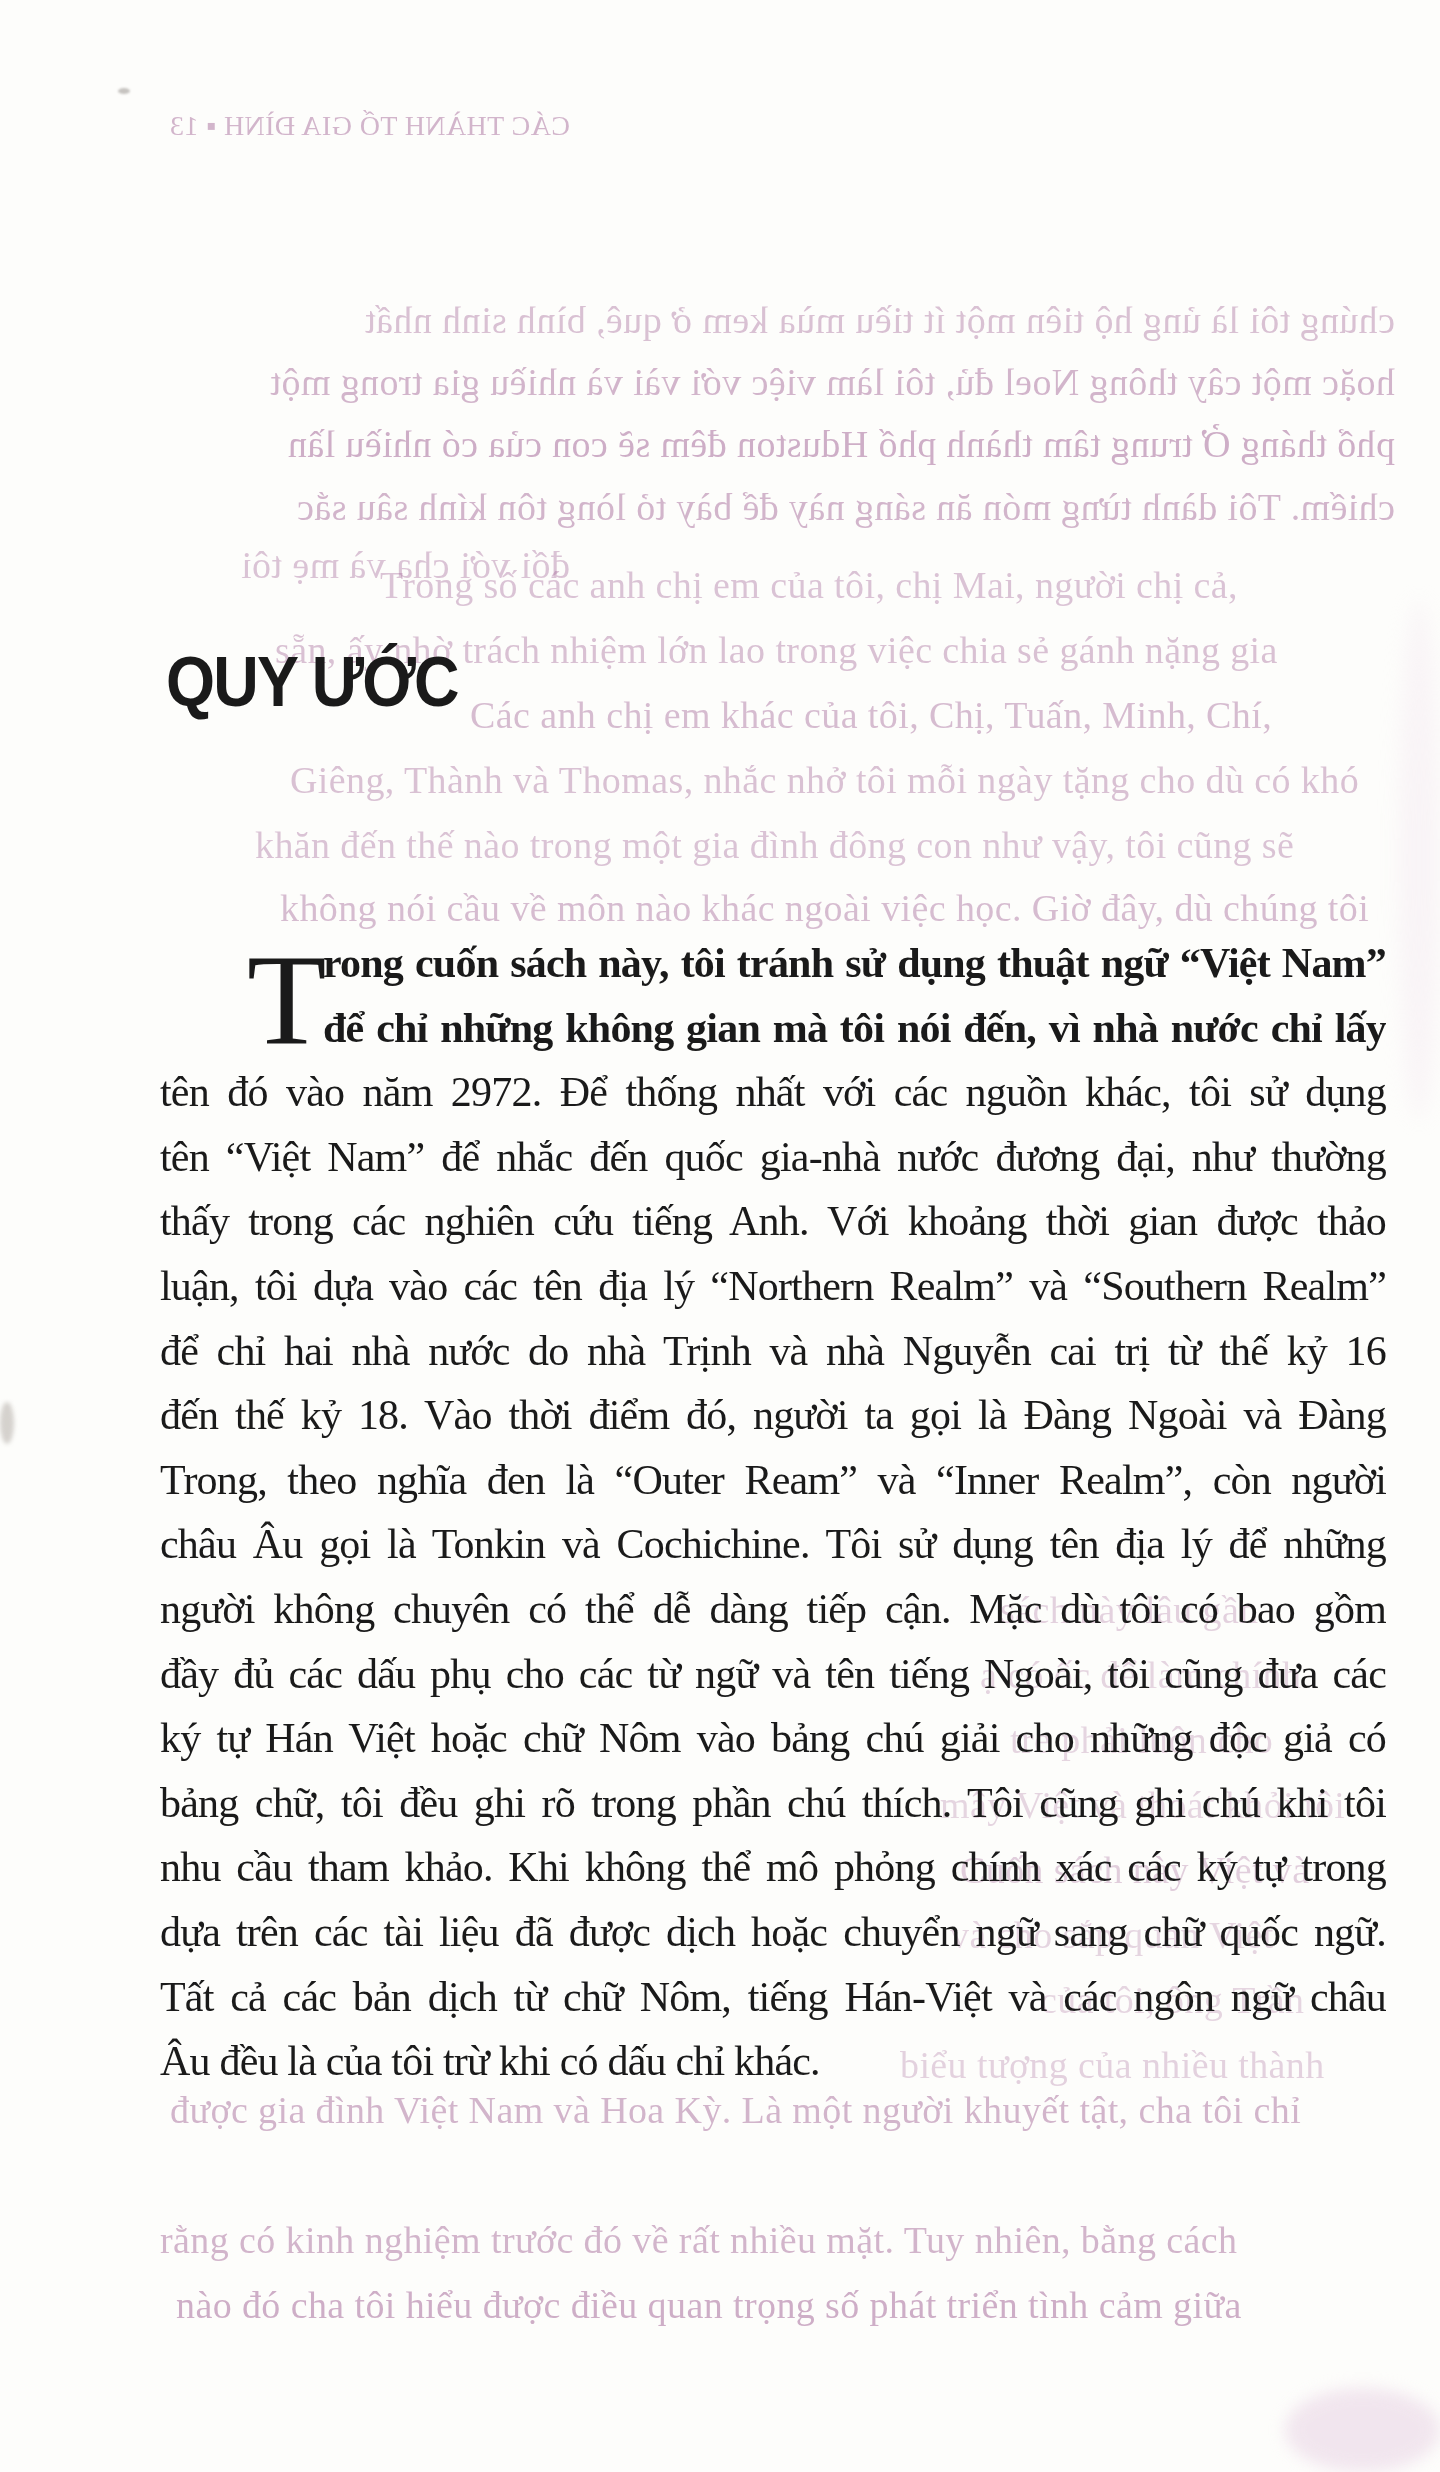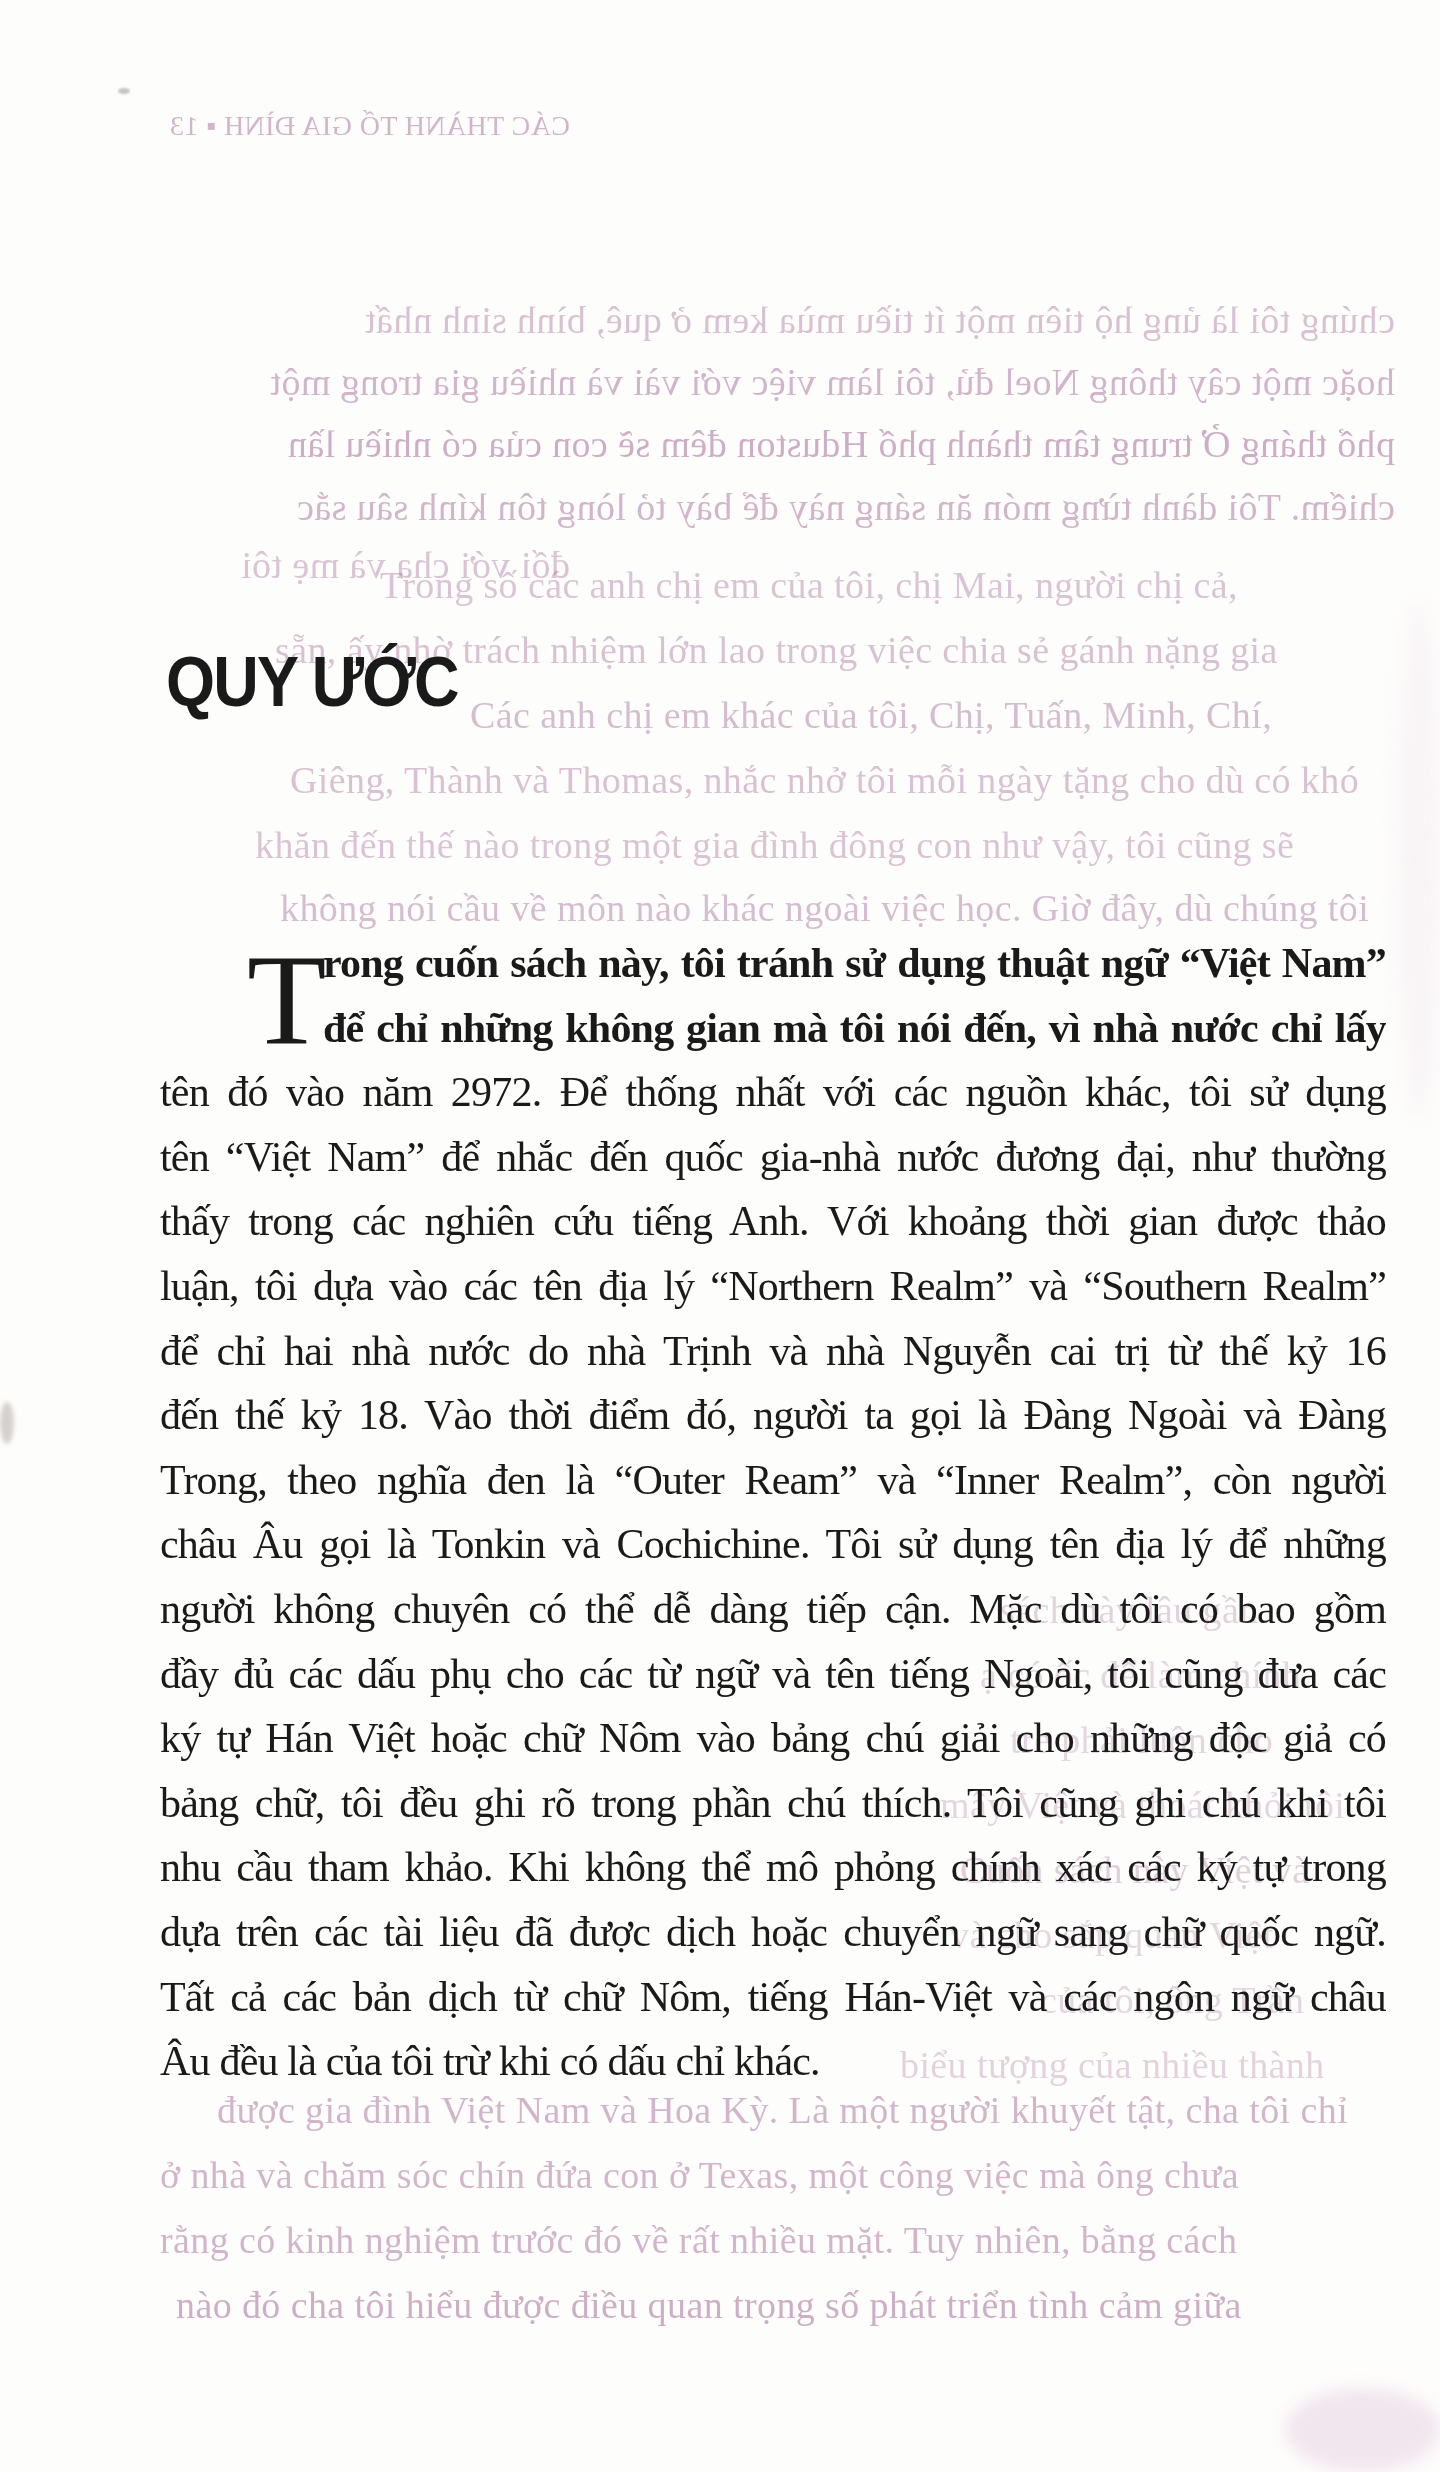--- a/index.html
+++ b/index.html
@@ -75,22 +75,21 @@
       <div class="ghost-line" style="left: 255px; top: 825px; opacity: 0.4;">khăn đến thế nào trong một gia đình đông con như vậy, tôi cũng sẽ</div>
       <div class="ghost-line" style="left: 280px; top: 888px; opacity: 0.45;">không nói cầu về môn nào khác ngoài việc học. Giờ đây, dù chúng tôi</div>
       <div class="ghost-line" style="left: 1000px; top: 1590px; opacity: 0.3;">sách này lâu gần</div>
       <div class="ghost-line" style="left: 980px; top: 1655px; opacity: 0.28;">ạ có ốc để làm chính</div>
       <div class="ghost-line" style="left: 1010px; top: 1720px; opacity: 0.28;">tre phải luôn cho</div>
       <div class="ghost-line" style="left: 940px; top: 1785px; opacity: 0.28;">mây Việt và thoát khỏi tôi</div>
       <div class="ghost-line" style="left: 960px; top: 1850px; opacity: 0.32;">Cuốn sách này Việt và</div>
       <div class="ghost-line" style="left: 950px; top: 1915px; opacity: 0.28;">và cho sắp quan Việt</div>
       <div class="ghost-line" style="left: 1040px; top: 1980px; opacity: 0.28;">của tôi, ông Trần</div>
       <div class="ghost-line" style="left: 900px; top: 2045px; opacity: 0.3;">biểu tượng của nhiều thành</div>
-      <div class="ghost-line" style="left: 170px; top: 2090px; opacity: 0.5; margin-left: 47px;">được gia đình Việt Nam và Hoa Kỳ. Là một người khuyết tật, cha tôi chỉ</div>
-      <div class="ghost-line" style="left: 160px; top: 2155px; opacity: 0.5;">ở nhà và chăm sóc chín đứa con ở Texas, một công việc mà ông chưa</div>
+      <div class="ghost-line" style="left: 170px; top: 2090px; opacity: 0.5;">được gia đình Việt Nam và Hoa Kỳ. Là một người khuyết tật, cha tôi chỉ</div>
       <div class="ghost-line" style="left: 160px; top: 2220px; opacity: 0.5;">rằng có kinh nghiệm trước đó về rất nhiều mặt. Tuy nhiên, bằng cách</div>
       <div class="ghost-line" style="left: 176px; top: 2285px; opacity: 0.55;">nào đó cha tôi hiểu được điều quan trọng số phát triển tình cảm giữa</div>
       <div class="smudge" style="left: 0px; top: 1402px; width: 14px; height: 42px; background: rgb(181, 175, 169); opacity: 0.55; filter: blur(2px);"></div>
       <div class="smudge" style="left: 118px; top: 88px; width: 12px; height: 6px; background: rgb(143, 138, 133); opacity: 0.5; filter: blur(1px);"></div>
       <div class="smudge" style="left: 1285px; top: 2388px; width: 155px; height: 84px; background: rgb(232, 211, 228); opacity: 0.55; filter: blur(8px);"></div>
       <div class="smudge" style="left: 1398px; top: 600px; width: 42px; height: 520px; background: rgb(243, 231, 240); opacity: 0.4; filter: blur(10px);"></div>
     </div>
 
   <div class="print-layer">
     <div class="chapter-heading">QUY ƯỚC</div>

